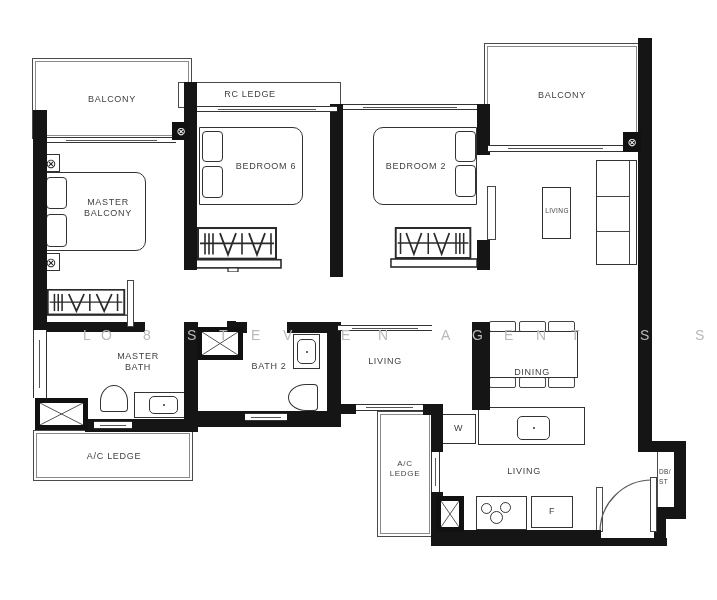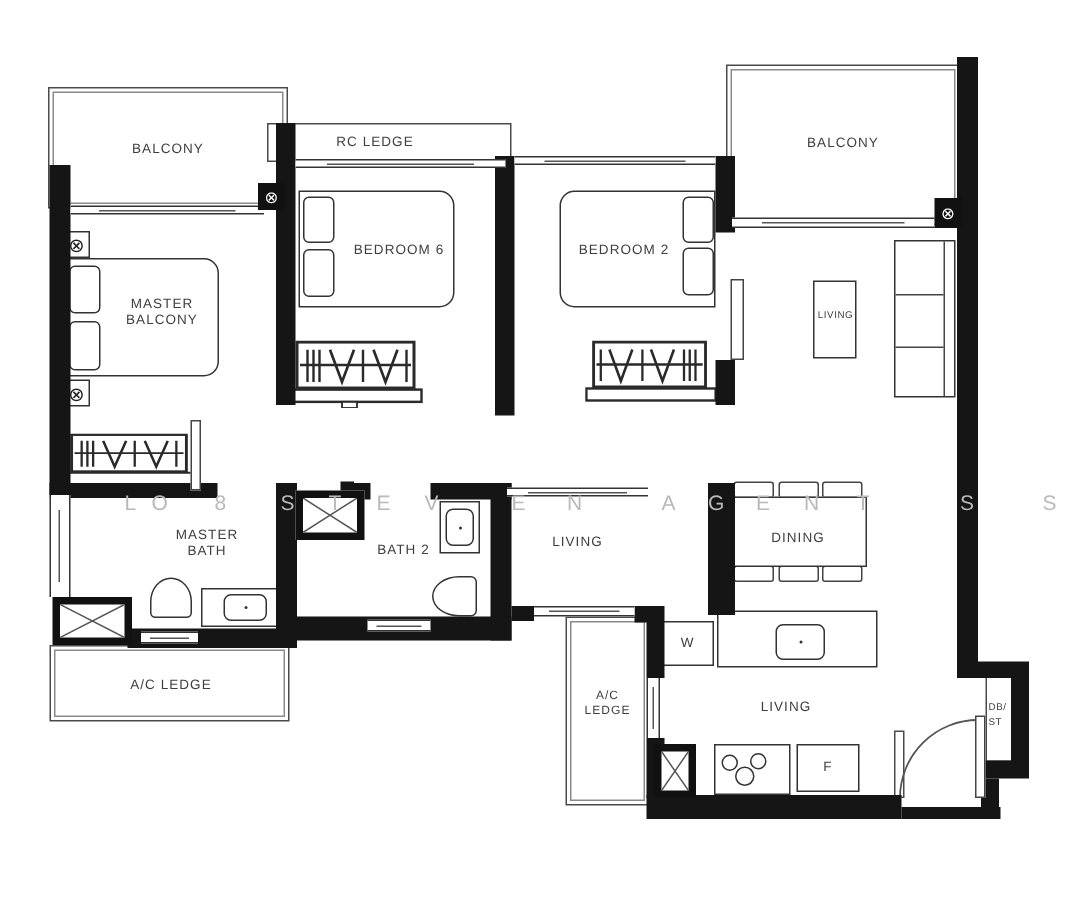--- a/index.html
+++ b/index.html
@@ -234,21 +234,21 @@
       </svg>
   </div>
 
   <div class="lbl" style="left:62px;top:94px;width:100px;">BALCONY</div>
   <div class="lbl" style="left:512px;top:90px;width:100px;">BALCONY</div>
   <div class="lbl" style="left:200px;top:89px;width:100px;">RC LEDGE</div>
   <div class="lbl" style="left:73px;top:197px;width:70px;">MASTER BALCONY</div>
   <div class="lbl" style="left:234px;top:161px;width:64px;">BEDROOM 6</div>
   <div class="lbl" style="left:384px;top:161px;width:64px;">BEDROOM 2</div>
   <div class="lbl sm" style="left:537px;top:207px;width:40px;">LIVING</div>
-  <div class="lbl" style="left:497px;top:353px;width:70px;">DINING</div>
+  <div class="lbl" style="left:497px;top:367px;width:70px;">DINING</div>
   <div class="lbl" style="left:350px;top:356px;width:70px;">LIVING</div>
   <div class="lbl" style="left:108px;top:351px;width:60px;">MASTER BATH</div>
   <div class="lbl" style="left:247px;top:361px;width:44px;">BATH 2</div>
   <div class="lbl" style="left:484px;top:466px;width:80px;">LIVING</div>
   <div class="lbl" style="left:64px;top:451px;width:100px;">A/C LEDGE</div>
   <div class="lbl" style="left:383px;top:459px;width:44px;font-size:8px;">A/C LEDGE</div>
   <div class="lbl sm" style="left:659px;top:467px;width:16px;text-align:left;line-height:1.5;">DB/ ST</div>
 
   <div id="watermark">
       <span style="left: 83px;">L</span>

